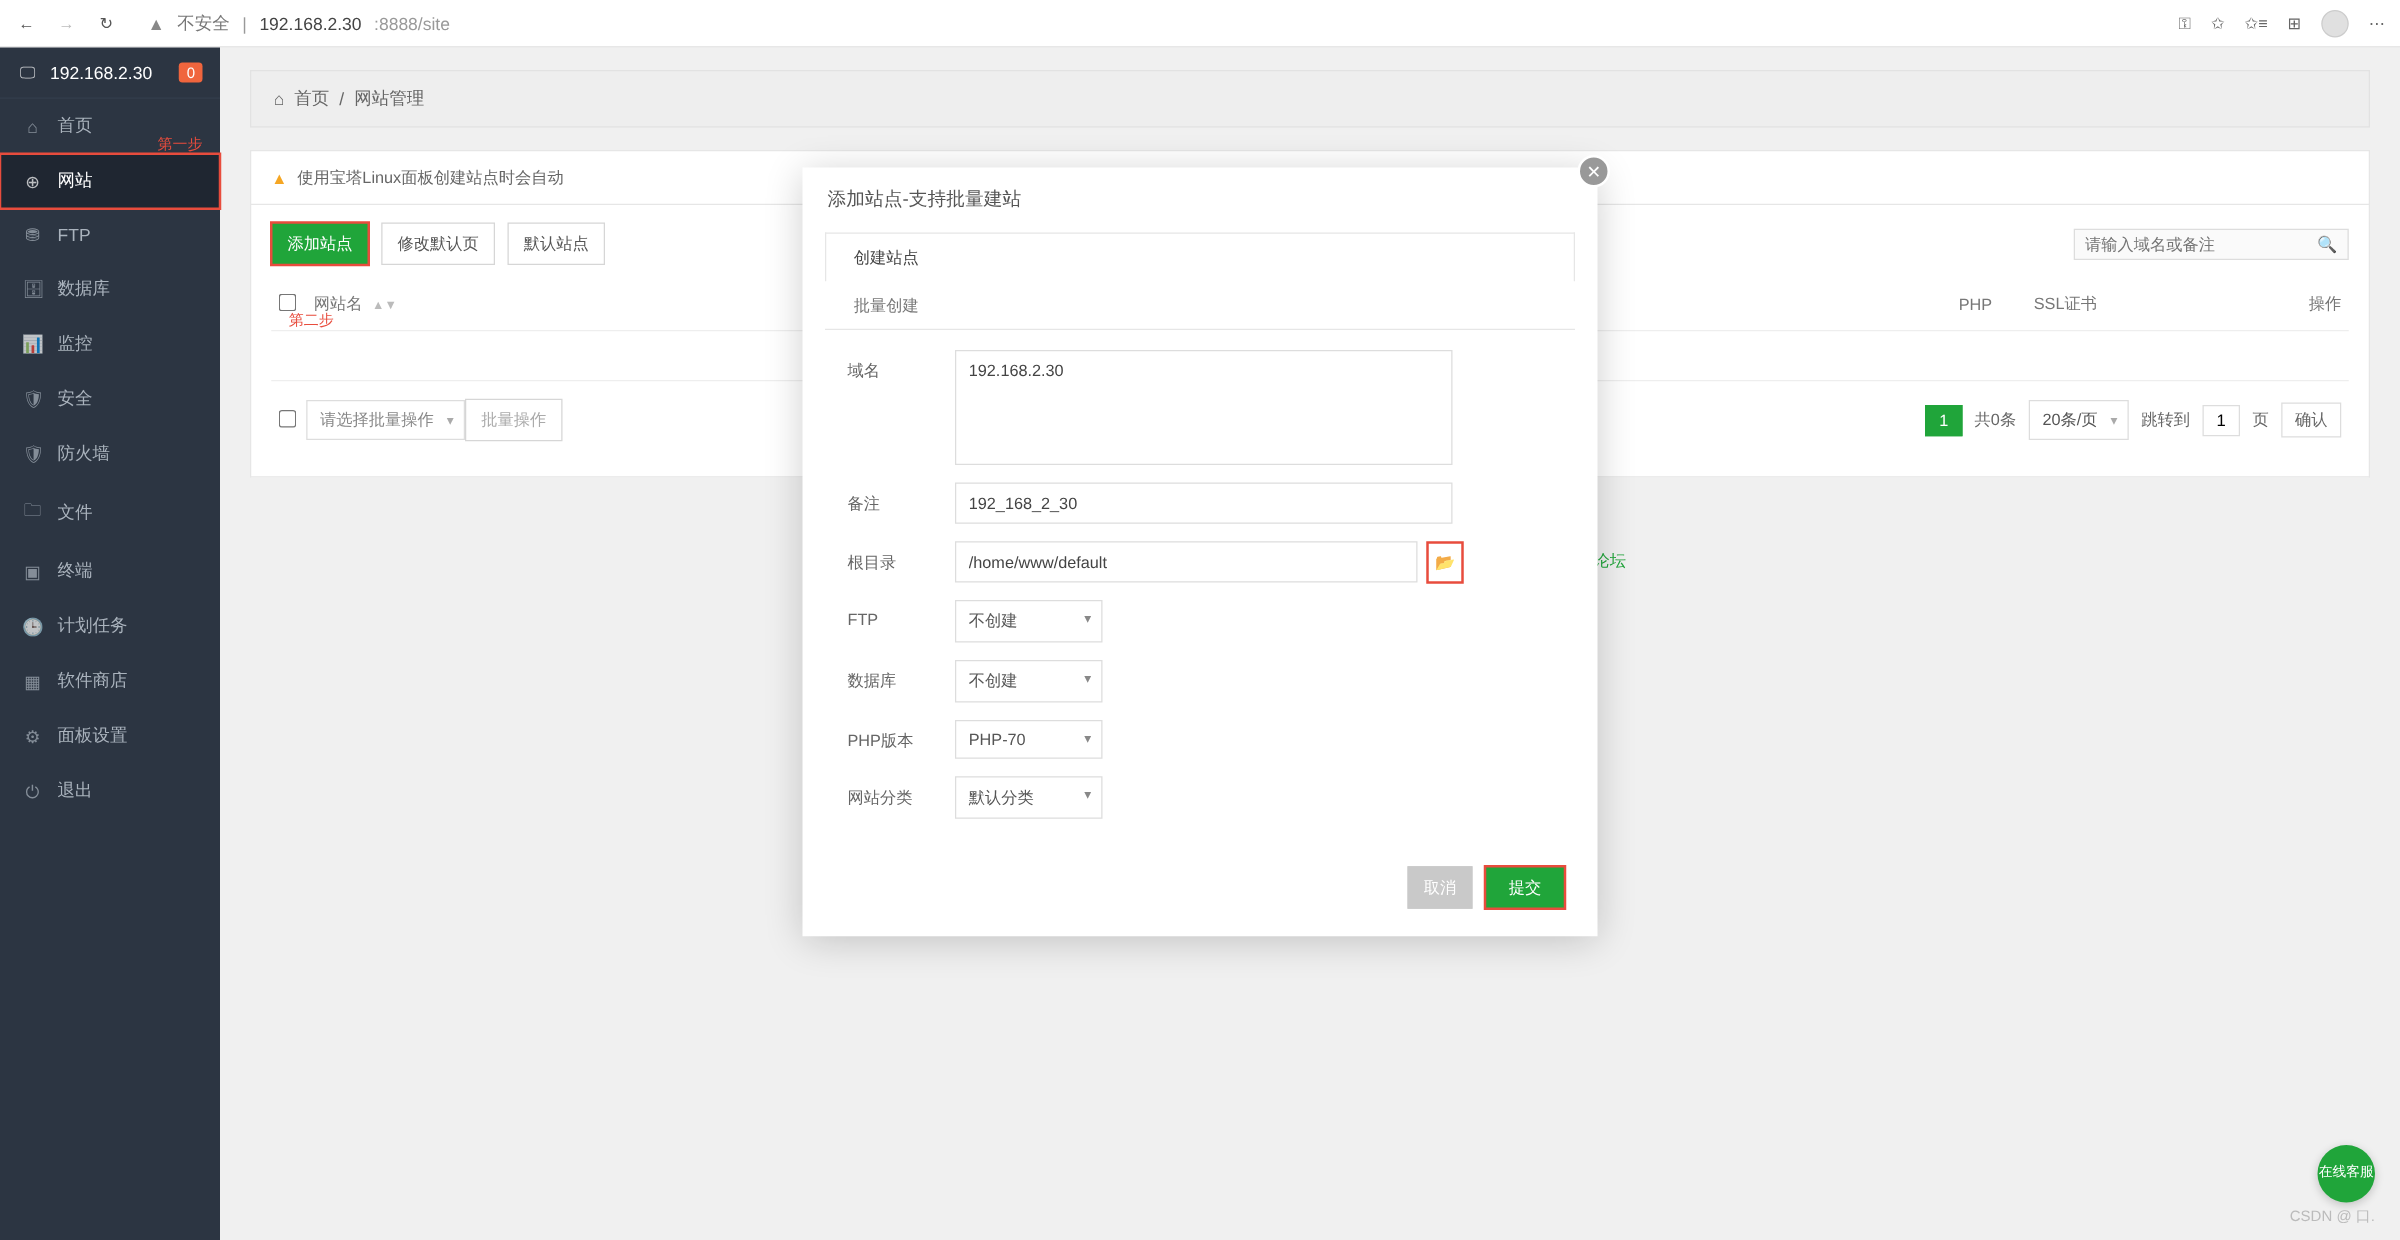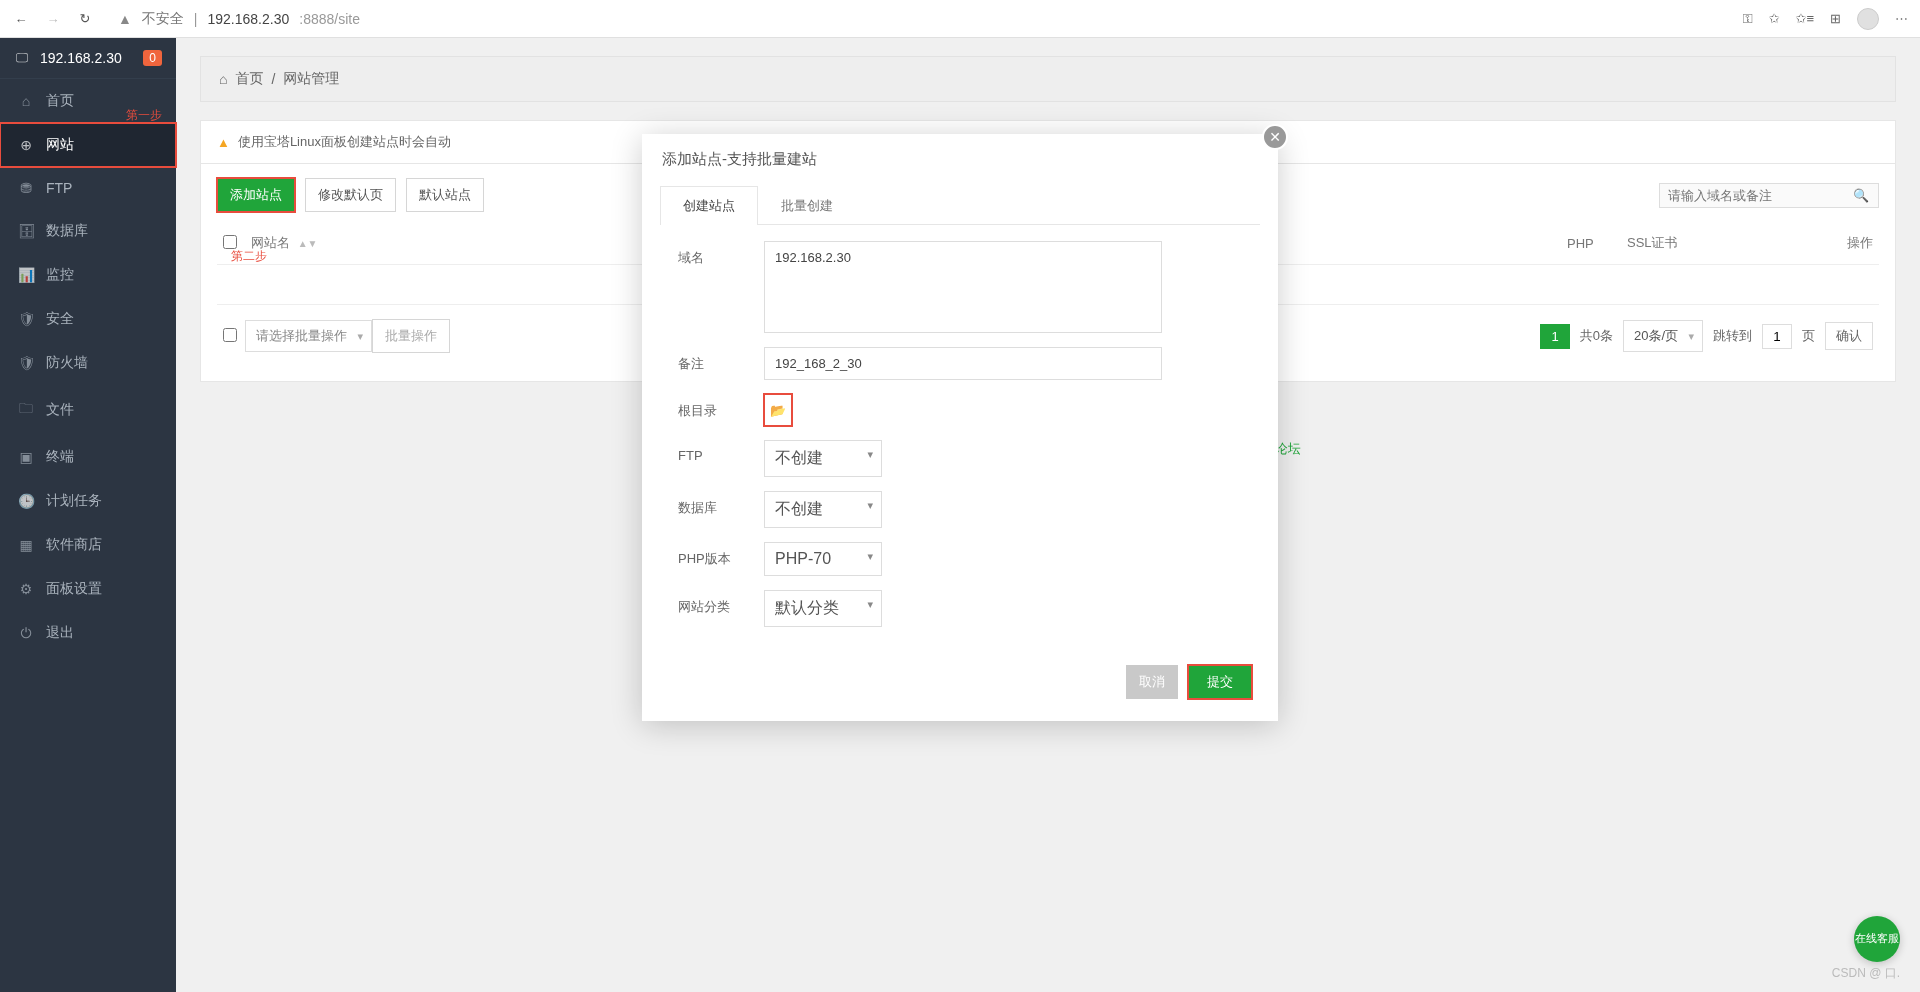--- a/index.html
+++ b/index.html
@@ -58,30 +58,30 @@
 .footer a { color: #20a53a; text-decoration: none; margin-left: 10px; }
 .watermark { position: absolute; right: 20px; bottom: 10px; color: #bbb; font-size: 12px; }
 
 .fab { position: fixed; right: 20px; bottom: 30px; width: 46px; height: 46px; border-radius: 50%; background: #20a53a; color: #fff; font-size: 11px; display: flex; align-items: center; justify-content: center; text-align: center; line-height: 1.2; box-shadow: 0 2px 8px rgba(0,0,0,.2); cursor: pointer; }
 
 
 .mask { position: fixed; inset: 38px 0 0 0; display: flex; align-items: flex-start; justify-content: center; pointer-events: none; }
 .modal { width: 636px; background: #fff; margin-top: 96px; box-shadow: 0 4px 30px rgba(0,0,0,.2); position: relative; pointer-events: auto; }
 .modal-close { position: absolute; right: -10px; top: -10px; width: 26px; height: 26px; border-radius: 50%; background: #999; color: #fff; display: flex; align-items: center; justify-content: center; cursor: pointer; border: 2px solid #fff; font-size: 14px; }
 .modal-title { padding: 16px 20px 10px; font-size: 15px; color: #555; }
-.tabs { display: flex; border-bottom: 1px solid #e6e6e6; margin: 6px 18px 0; }
+.tabs { display: flex; border-bottom: 1px solid #e6e6e6; margin: 6px 18px 0; flex-direction: column; }
 .tab { padding: 10px 22px; font-size: 13px; color: #777; cursor: pointer; border: 1px solid transparent; border-bottom: none; position: relative; top: 1px; }
 .tab.active { border-color: #e6e6e6; background: #fff; color: #444; }
 .form { padding: 16px 36px 10px; }
 .frow { display: flex; align-items: flex-start; margin-bottom: 14px; }
 .flabel { width: 86px; padding-right: 14px; font-size: 13px; color: #666; padding-top: 8px; }
 .fcontrol { flex: 1; display: flex; align-items: center; gap: 8px; }
 .fcontrol textarea, .fcontrol input[type=text] { width: 398px; border: 1px solid #ddd; padding: 8px 10px; font-size: 13px; color: #444; outline: none; font-family: inherit; }
 .fcontrol textarea { height: 92px; resize: none; }
-.fcontrol .sel { width: 118px; border: 1px solid #ddd; padding: 7px 24px 7px 10px; background: #fff; font-size: 16px; position: relative; color: #555; }
+.fcontrol .sel { width: 118px; border: 1px solid #ddd; padding: 7px 24px 7px 10px; background: #fff; font-size: 13px; position: relative; color: #555; }
 .fcontrol .sel::after { content: "▾"; position: absolute; right: 8px; color: #888; font-size: 11px; }
 .folder-btn { width: 28px; height: 32px; display: flex; align-items: center; justify-content: center; color: #555; cursor: pointer; }
 .modal-actions { display: flex; justify-content: flex-end; gap: 10px; padding: 14px 26px 22px; }
 
 .redbox { outline: 2px solid #e84c3d; outline-offset: -1px; }
 input[type=checkbox] { width: 14px; height: 14px; }
 </style>
 </head>
 <body>
 
@@ -249,20 +249,21 @@
       </div>
       <div class="frow">
         <div class="flabel">备注</div>
         <div class="fcontrol">
             <input type="text" value="192_168_2_30" style="">
           </div>
       </div>
       <div class="frow">
         <div class="flabel">根目录</div>
         <div class="fcontrol">
+          <input type="text" class="redbox" style="width: 370px;" value="/home/www/default">
           <span class="folder-btn redbox">
               <span>📂</span>
             </span>
         </div>
       </div>
       <div class="frow">
         <div class="flabel">FTP</div>
         <div class="fcontrol">
             <div class="sel">不创建</div>
           </div>

